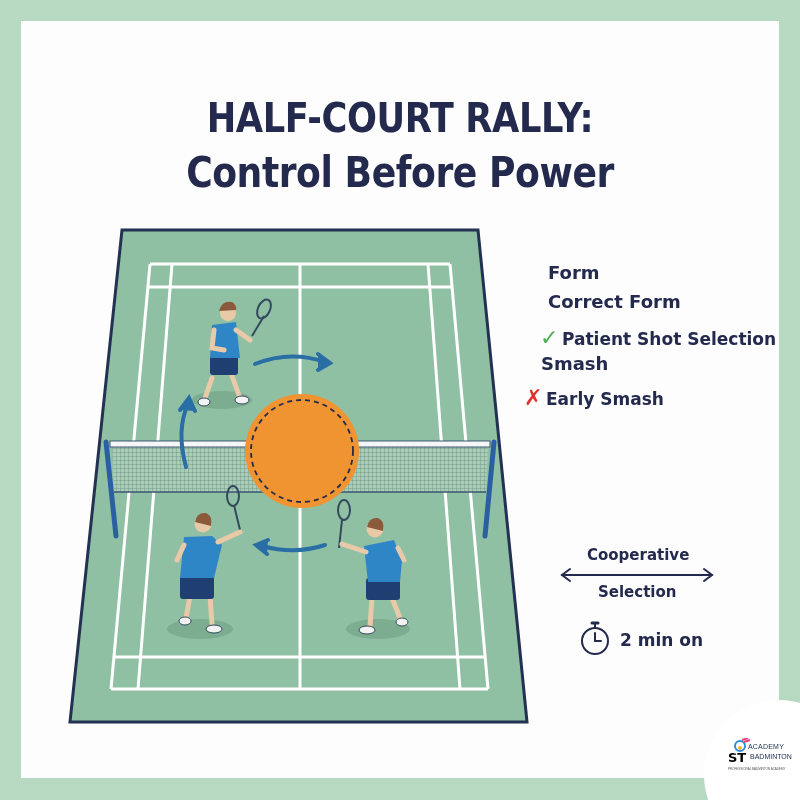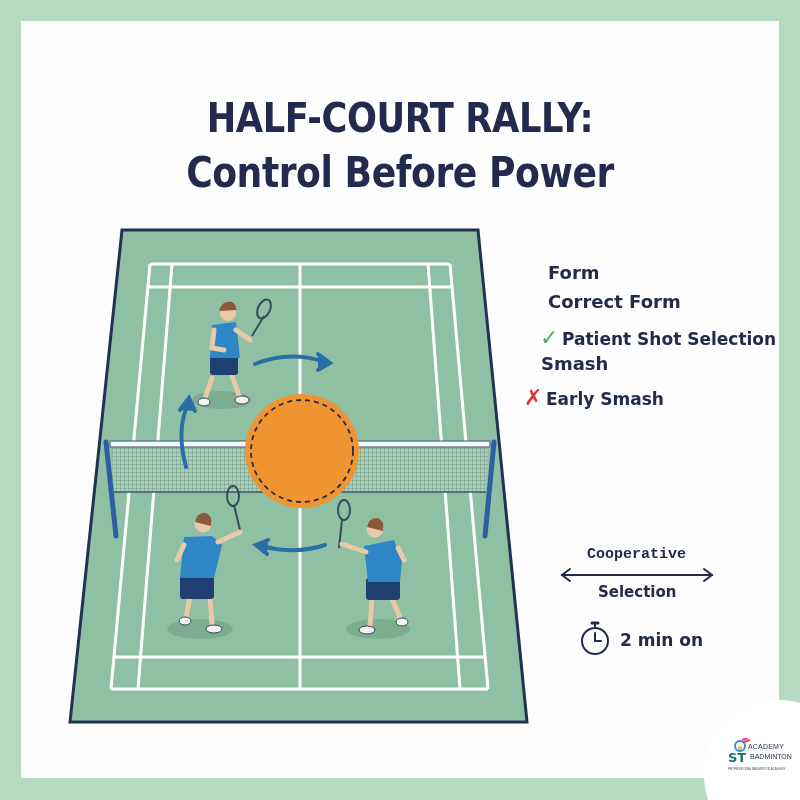--- a/index.html
+++ b/index.html
@@ -10,21 +10,21 @@
   .title.l2 { top:148px; font-size:42px; transform:scaleX(0.86); }
   svg.scene { position:absolute; left:0; top:0; }
   .side { position:absolute; color:#232a4d; font-family:"DejaVu Sans", sans-serif; font-weight:bold; white-space:nowrap; }
   .side.h { font-size:18px; }
   .side.s { font-size:17px; }
   .side.sm { font-size:15px; }
   .mark { display:inline-block; width:20px; margin-right:2px; font-size:22px; }
   .logo-circle { position:absolute; left:704px; top:700px; width:150px; height:150px; border-radius:50%; background:#ffffff; }
   .logo { position:absolute; left:728px; top:736px; width:60px; height:40px; }
   .logo .academy { position:absolute; left:20px; top:7px; font-size:7px; color:#233152; letter-spacing:0.2px; }
-  .logo .st { position:absolute; left:0px; top:14px; font-size:13px; font-weight:bold; color:#0f766e; font-family:"DejaVu Sans", sans-serif; }
+  .logo .st { position:absolute; left:0px; top:14px; font-size:13px; font-weight:bold; color:#000000; font-family:"DejaVu Sans", sans-serif; }
   .logo .badm { position:absolute; left:22px; top:17px; font-size:7px; color:#233152; }
   .logo .tag { position:absolute; left:0px; top:31px; font-size:3px; color:#555; }
 </style>
 </head>
 <body>
 
 <div class="panel"></div>
 
 <div class="title l1">HALF-COURT RALLY:</div>
 <div class="title l2">Control Before Power</div>
@@ -148,21 +148,21 @@
 <div class="side h" style="left:548px; top:262px;">Form</div>
 <div class="side h" style="left:548px; top:291px;">Correct Form</div>
 <div class="side s" style="left:540px; top:325px;">
   <span class="mark" style="color:#4caf50;">✓</span><span>Patient Shot Selection</span>
 </div>
 <div class="side h" style="left:541px; top:353px;">Smash</div>
 <div class="side s" style="left:524px; top:385px;">
   <span class="mark" style="color:#e0322c;">✗</span><span>Early Smash</span>
 </div>
 
-<div class="side sm" style="left:587px; top:546px;font-family:Liberation Mono, monospace;">Cooperative</div>
+<div class="side sm" style="left:587px; top:546px;">Cooperative</div>
 <div class="side sm" style="left:598px; top:583px;">Selection</div>
 <div class="side s" style="left:620px; top:630px;text-align:right;">2 min on</div>
 
 <div class="logo-circle"></div>
 <div class="logo">
   <svg width="22" height="14" style="position:absolute; left:4px; top:2px;">
     <circle cx="8" cy="8" r="5" fill="none" stroke="#2d8fd6" stroke-width="2"></circle>
     <path d="M10 2 L16 0 M12 4 L18 2" stroke="#e9417a" stroke-width="2"></path>
     <circle cx="8" cy="10" r="2" fill="#f6b62c"></circle>
   </svg>

